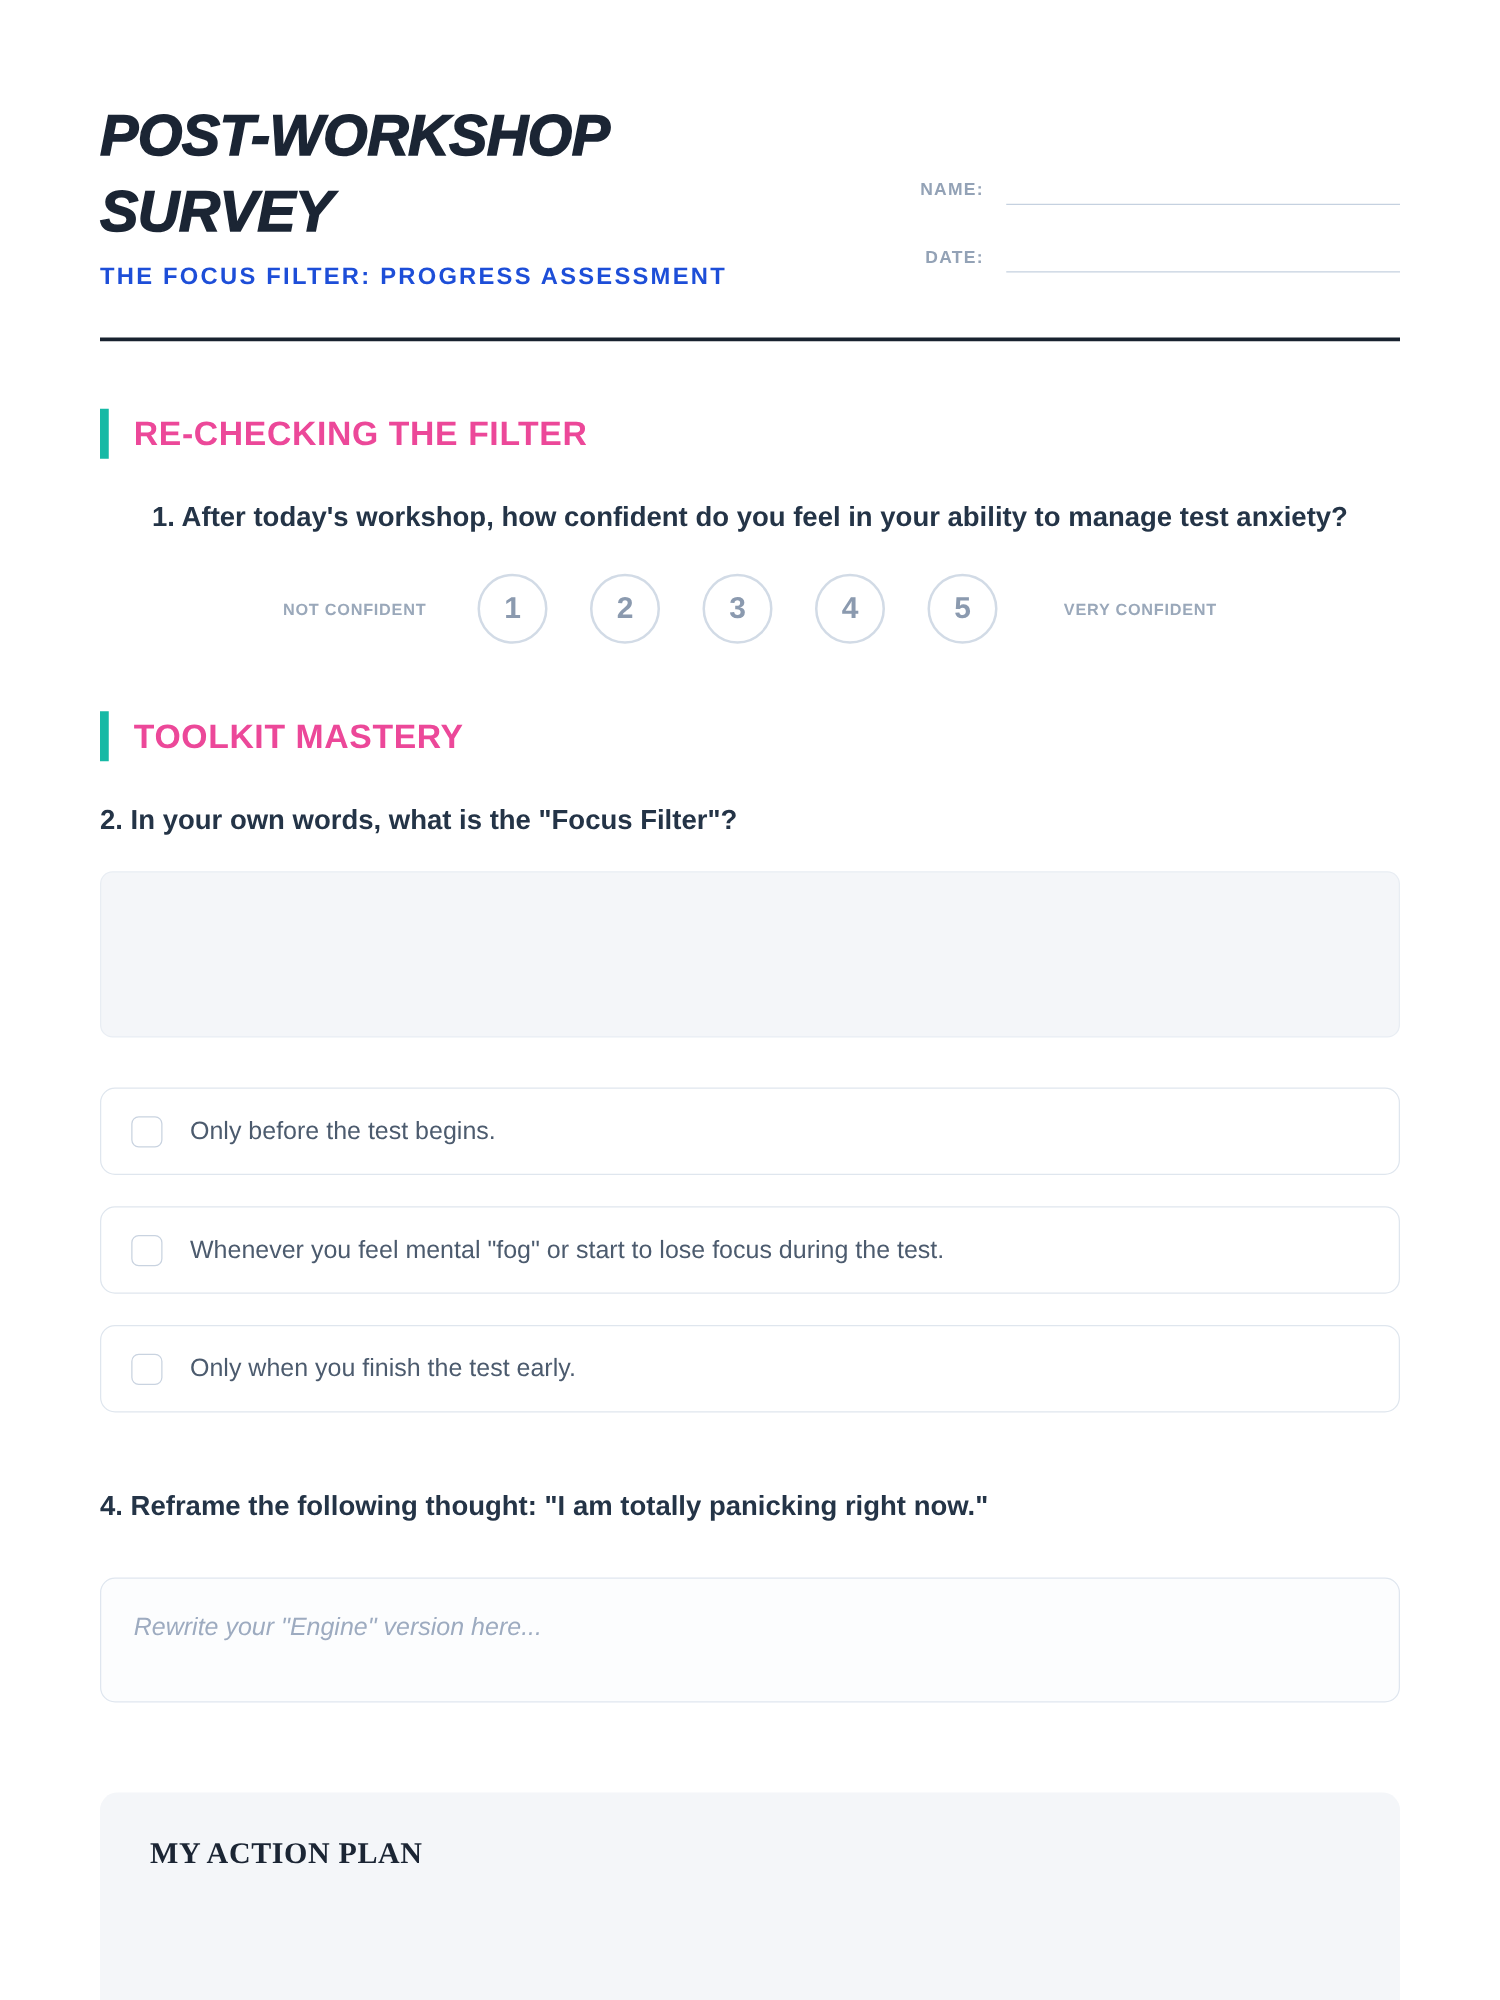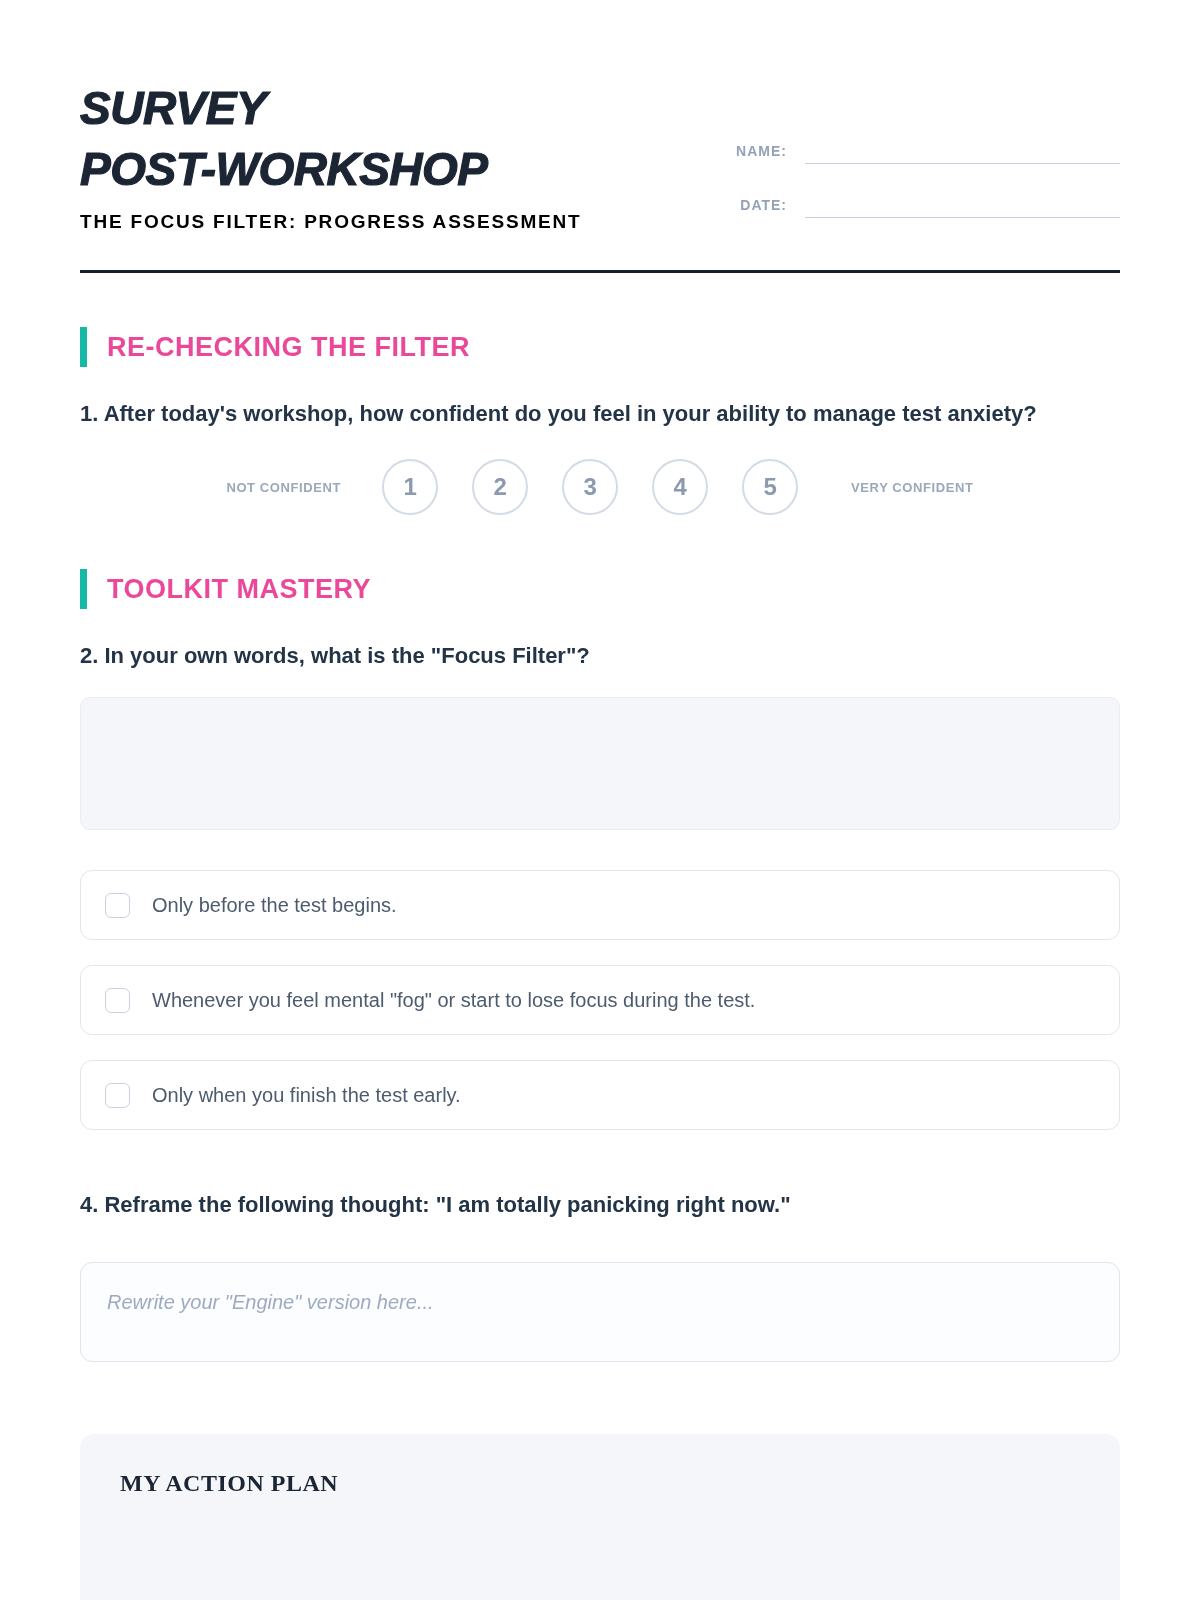--- a/index.html
+++ b/index.html
@@ -13,42 +13,42 @@
 
   
   .header { display:flex; justify-content:space-between; align-items:flex-start; }
   .page-title {
     font-size:46px; line-height:1.32; font-style:italic; font-weight:800;
     color:#1b2534; letter-spacing:-0.5px;
     -webkit-text-stroke:1.2px #1b2534;
   }
   .subtitle {
     margin-top:12px; font-size:19px; font-weight:700;
-    color:#000000; letter-spacing:1.8px;
+    color:#1d4ed8; letter-spacing:1.8px;
   }
   .fields { width:405px; margin-top:58px; flex:none; }
   .field-row { display:flex; align-items:flex-end; margin-bottom:26px; }
   .field-label {
     width:72px; text-align:right; font-size:14px; font-weight:700;
     color:#93a2b6; letter-spacing:1px; padding-bottom:5px;
   }
   .line-input {
     flex:1; margin-left:18px; height:28px; background:transparent;
     border:none; border-bottom:1.5px solid #c5d1e0; outline:none;
     font-size:16px; font-family:inherit; color:#243447;
   }
   .head-rule { border:none; border-top:3px solid #18222f; margin-top:26px; }
 
   
   .section-head { display:flex; align-items:center; margin-top:54px; }
   .section-bar { width:7px; height:40px; background:#16b9a5; margin-right:20px; flex:none; }
   .section-title { font-size:27px; font-weight:700; color:#ec4899; letter-spacing:0.5px; }
 
   .question { font-size:22px; font-weight:600; color:#243447; }
-  .q1 { margin-top:34px; }
+  .q1 { margin-top:34px;text-align:center; }
   .q2 { margin-top:34px; }
   .q3 { margin-top:58px; }
   .q4 { margin-top:62px; }
 
   
   .rating-row { margin-top:32px; display:flex; align-items:center; justify-content:center; }
   .rating-label { font-size:13px; font-weight:700; color:#9aa8ba; letter-spacing:0.6px; }
   .rating-label.min { margin-right:24px; }
   .rating-label.max { margin-left:36px;text-align:right; }
   .rating-circle {
@@ -94,22 +94,22 @@
   .action-title { font-size:24px; font-weight:700; color:#1b2534; letter-spacing:0.5px;font-family:Liberation Serif, serif; }
 </style>
 </head>
 <body>
 
 <div class="page">
 
   <div class="header">
     <div class="title-block">
       <div class="page-title">
+        <div>POST-WORKSHOP</div>
         <div>SURVEY</div>
-        <div>POST-WORKSHOP</div>
       </div>
       <div class="subtitle">THE FOCUS FILTER: PROGRESS ASSESSMENT</div>
     </div>
     <div class="fields">
       <div class="field-row">
         <span class="field-label">NAME:</span>
         <input class="line-input" type="text" value="" style="">
       </div>
       <div class="field-row">
         <span class="field-label">DATE:</span>

